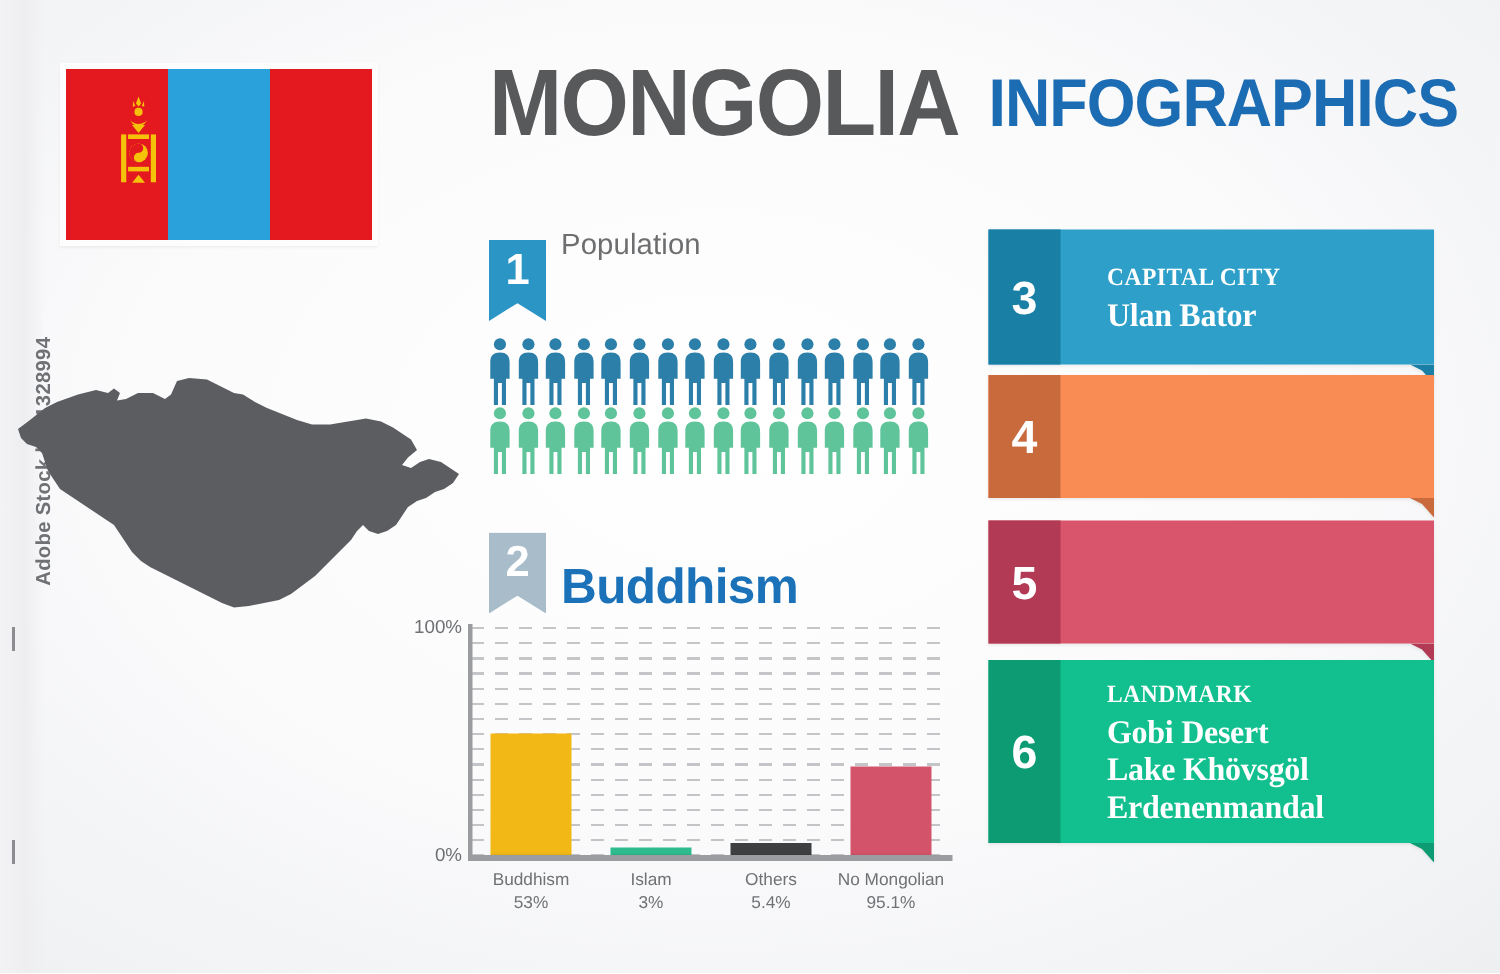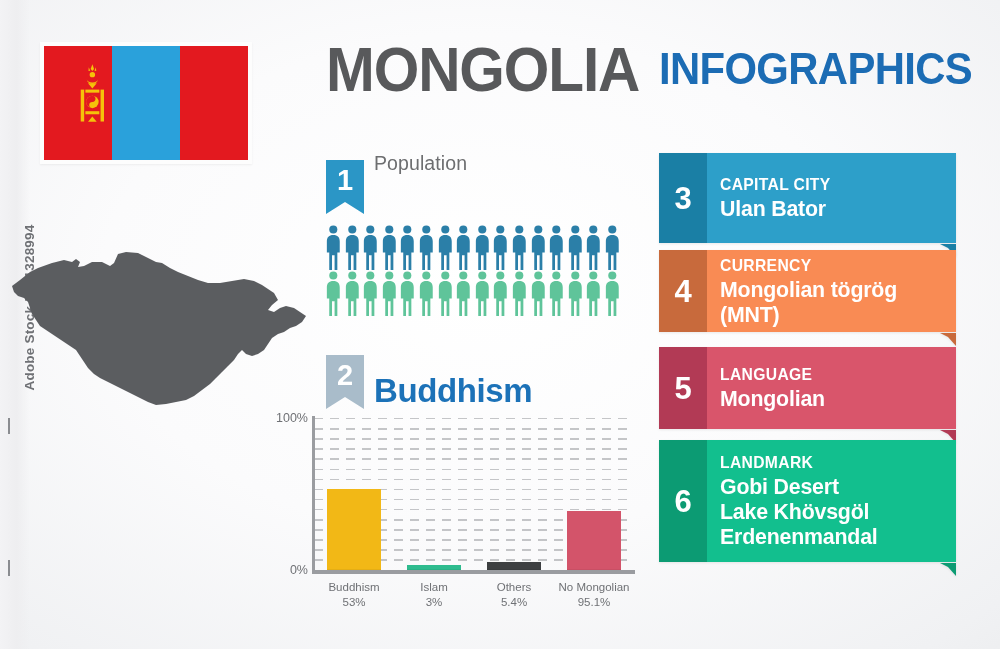--- a/index.html
+++ b/index.html
@@ -222,24 +222,25 @@
     flex: 0 0 48px;
     display: flex;
     align-items: center;
     justify-content: center;
     font-size: 31px;
     font-weight: 700;
     line-height: 1;
   }
   .card-body {
     flex: 1 1 auto;
-    padding: 11px 10px 11px 13px;
+    padding: 11px 10px 11px 31px;
     display: flex;
     flex-direction: column;
     justify-content: center;
+    font-family: Liberation Serif, serif;
   }
   .card-title {
     font-size: 16.5px;
     font-weight: 700;
     letter-spacing: .35px;
     transform: scaleX(0.95);
     transform-origin: left center;
     margin-bottom: 2px;
   }
   .card-value {
@@ -501,38 +502,26 @@
           <div class="card-value">
             <span class="card-value-line">Ulan Bator</span>
           </div>
         </div>
         <div class="card-tail"><svg viewBox="0 0 16 13" width="16" height="13">
             <path d="M0 0 L16 0 L16 13 L8 4 Z" fill="#1a7fa5"></path>
           </svg></div>
       </div>
       <div class="card" style="top: 250px; height: 82px; background: rgb(249, 139, 84);">
         <div class="card-num" style="background: rgb(200, 106, 60);">4</div>
-        <div class="card-body">
-          <div class="card-title">CURRENCY</div>
-          <div class="card-value">
-            <span class="card-value-line">Mongolian tögrög (MNT)</span>
-          </div>
-        </div>
         <div class="card-tail"><svg viewBox="0 0 16 13" width="16" height="13">
             <path d="M0 0 L16 0 L16 13 L8 4 Z" fill="#c86a3c"></path>
           </svg></div>
       </div>
       <div class="card" style="top: 347px; height: 82px; background: rgb(217, 85, 107);">
         <div class="card-num" style="background: rgb(178, 58, 85);">5</div>
-        <div class="card-body">
-          <div class="card-title">LANGUAGE</div>
-          <div class="card-value">
-            <span class="card-value-line">Mongolian</span>
-          </div>
-        </div>
         <div class="card-tail"><svg viewBox="0 0 16 13" width="16" height="13">
             <path d="M0 0 L16 0 L16 13 L8 4 Z" fill="#b23a55"></path>
           </svg></div>
       </div>
       <div class="card" style="top: 440px; height: 122px; background: rgb(18, 191, 142);">
         <div class="card-num" style="background: rgb(12, 155, 115);">6</div>
         <div class="card-body">
           <div class="card-title">LANDMARK</div>
           <div class="card-value">
             <span class="card-value-line">Gobi Desert</span>

